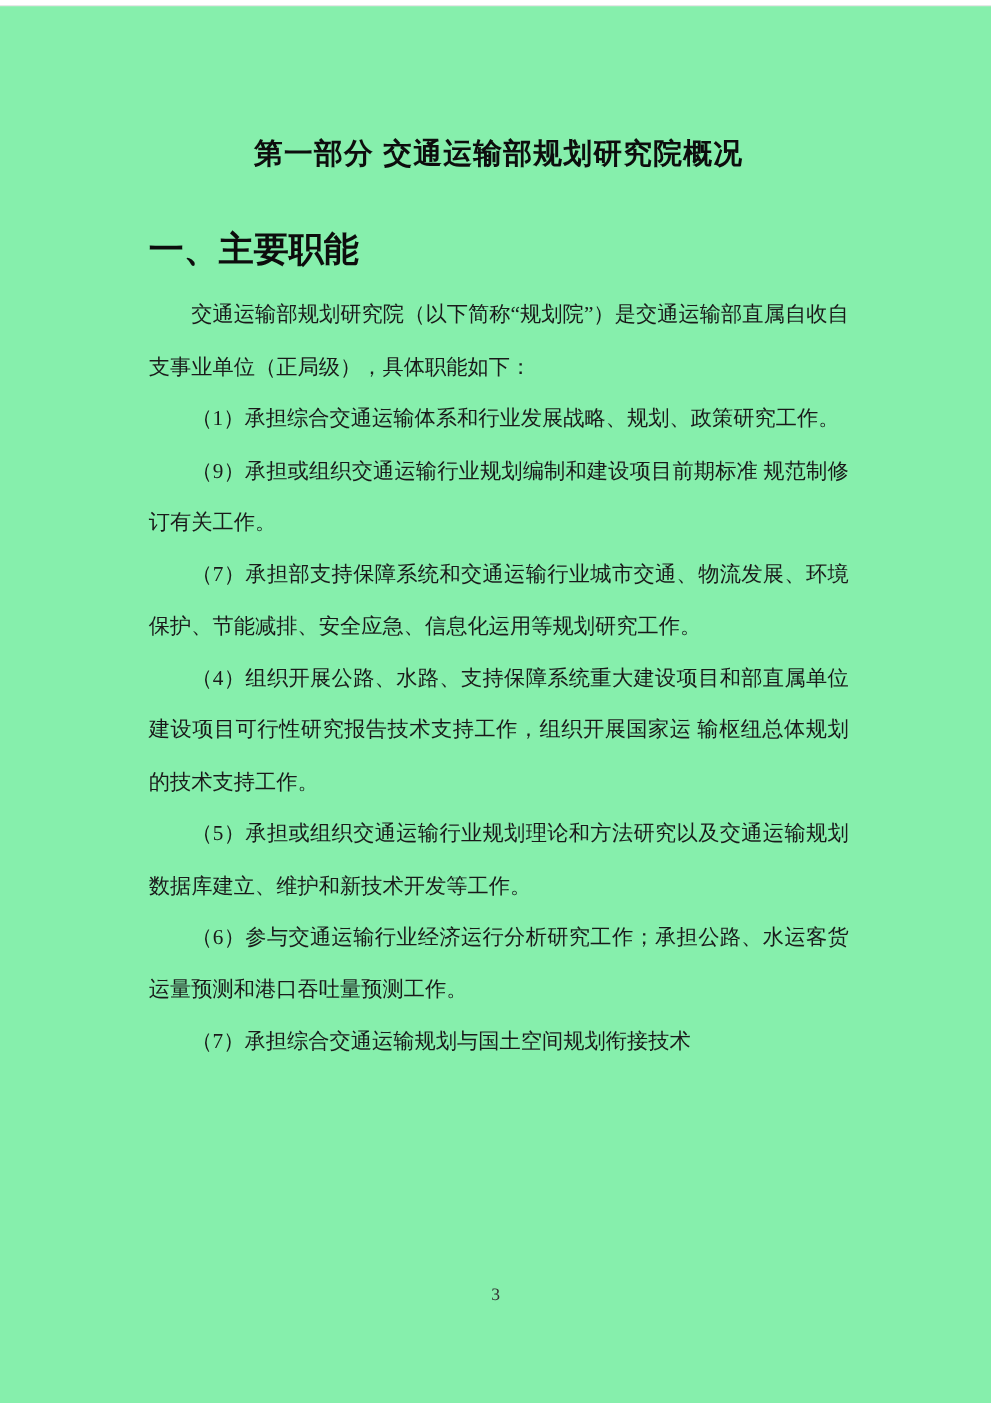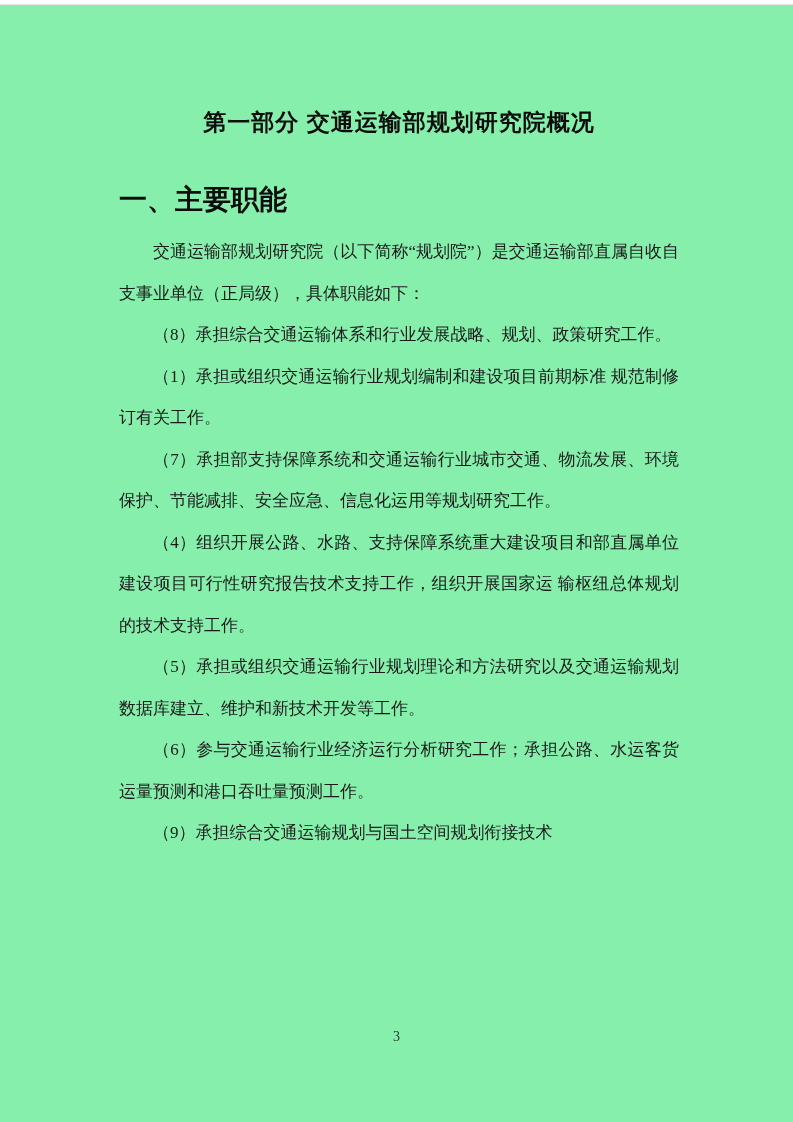--- a/index.html
+++ b/index.html
@@ -62,24 +62,24 @@
 <body>
 
 <div class="page">
 
   <h1 class="doc-title">第一部分 交通运输部规划研究院概况</h1>
 
   <h2 class="section-heading">一、主要职能</h2>
 
   <div class="body-text">
     <p>交通运输部规划研究院（以下简称“规划院”）是交通运输部直属自收自支事业单位（正局级），具体职能如下：</p>
-    <p>（8）承担综合交通运输体系和行业发展战略、规划、政策研究工作。</p>
-    <p>（1）承担或组织交通运输行业规划编制和建设项目前期标准 规范制修订有关工作。</p>
+    <p>（1）承担综合交通运输体系和行业发展战略、规划、政策研究工作。</p>
+    <p>（9）承担或组织交通运输行业规划编制和建设项目前期标准 规范制修订有关工作。</p>
     <p>（7）承担部支持保障系统和交通运输行业城市交通、物流发展、环境保护、节能减排、安全应急、信息化运用等规划研究工作。</p>
     <p>（4）组织开展公路、水路、支持保障系统重大建设项目和部直属单位建设项目可行性研究报告技术支持工作，组织开展国家运 输枢纽总体规划的技术支持工作。</p>
     <p>（5）承担或组织交通运输行业规划理论和方法研究以及交通运输规划数据库建立、维护和新技术开发等工作。</p>
     <p>（6）参与交通运输行业经济运行分析研究工作；承担公路、水运客货运量预测和港口吞吐量预测工作。</p>
-    <p>（9）承担综合交通运输规划与国土空间规划衔接技术</p>
+    <p>（7）承担综合交通运输规划与国土空间规划衔接技术</p>
   </div>
 
   <div class="page-number">3</div>
 
 </div>
 
 </body></html>

